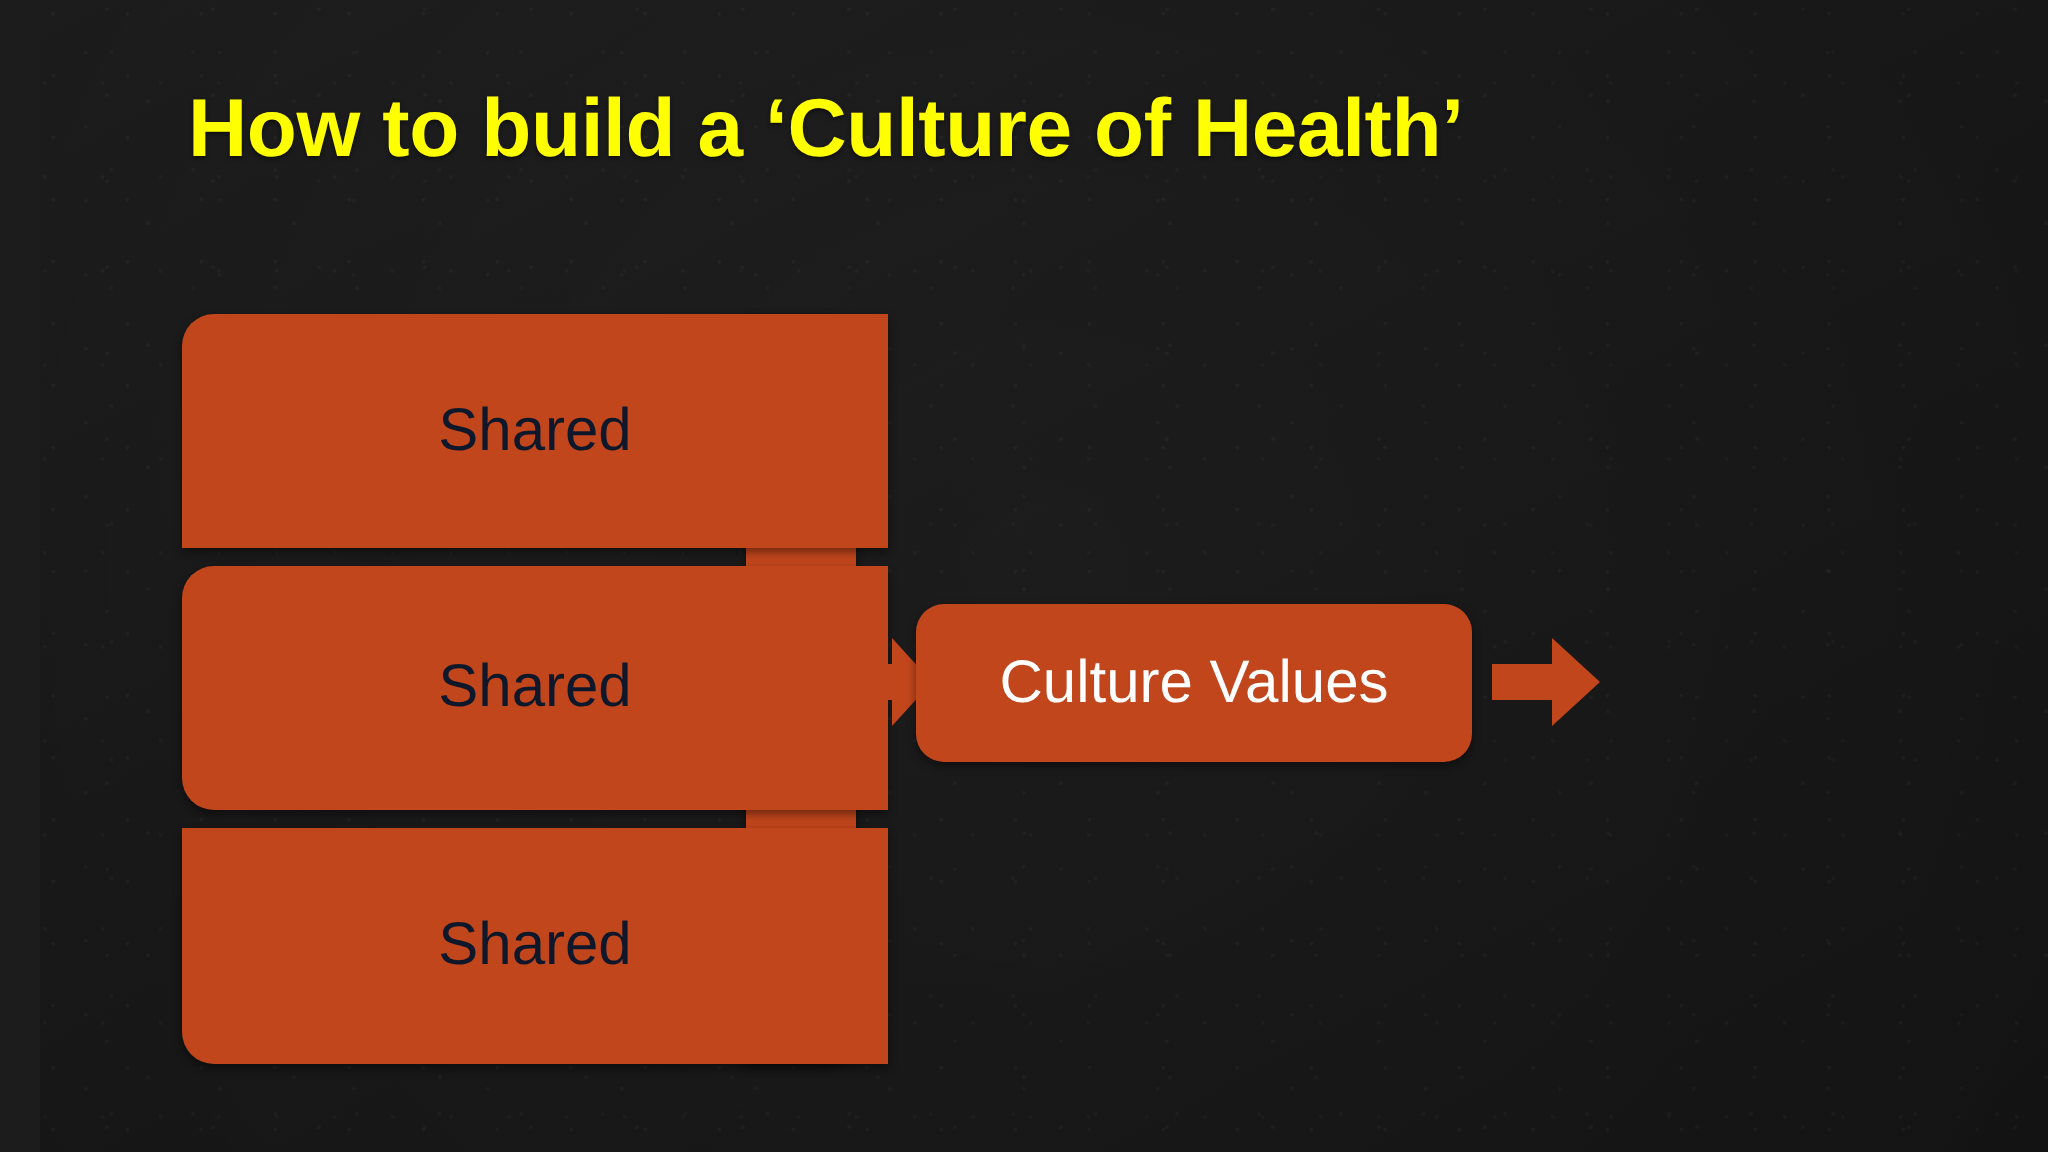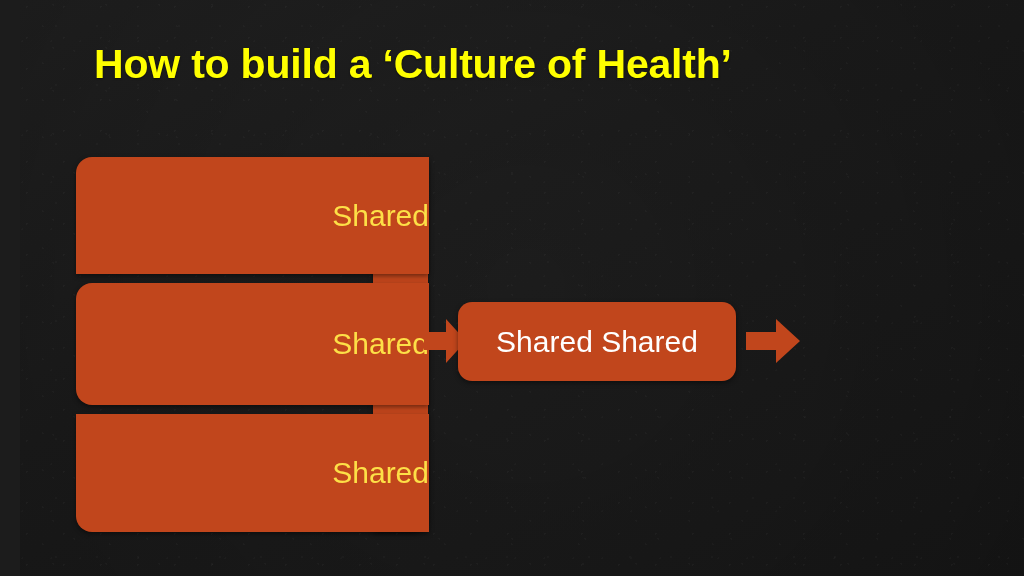--- a/index.html
+++ b/index.html
@@ -46,28 +46,28 @@
   
   .left-stack {
     position: absolute;
     left: 55px;
     top: 157px;
     width: 353px;
     height: 375px;
   }
   .left-stack .panel {
     position: absolute;
-    left: 1px;
+    left: 16px;
     width: 353px;
     background: #c1461c;
     box-shadow: 0 2px 5px rgba(0,0,0,0.45);
-    color: #fde047;
+    color: #0f172a;
     display: flex;
     align-items: center;
-    justify-content: flex-end;
+    justify-content: center;
     text-align: center;
     font-size: 30px;
     line-height: 38px;
     font-weight: normal;
     box-sizing: border-box;
   }
   .panel.p1 {
     top: 0;
     height: 117px;
     border-radius: 16px 0 0 0;
@@ -177,21 +177,21 @@
 
   </div>
 
   <div class="arrow arrow-1">
     <svg viewBox="0 0 42 46" preserveAspectRatio="none" aria-hidden="true">
       <polygon points="0,14 22,14 22,1 42,23 22,45 22,32 0,32" fill="#c1461c"></polygon>
     </svg>
   </div>
 
   <div class="node-box box-values">
-    <span class="node-label">Shared Shared</span>
+    <span class="node-label">Culture Values</span>
   </div>
 
   <div class="arrow arrow-2">
     <svg viewBox="0 0 54 46" preserveAspectRatio="none" aria-hidden="true">
       <polygon points="0,14 30,14 30,1 54,23 30,45 30,32 0,32" fill="#c1461c"></polygon>
     </svg>
   </div>
 
 
 </div>

